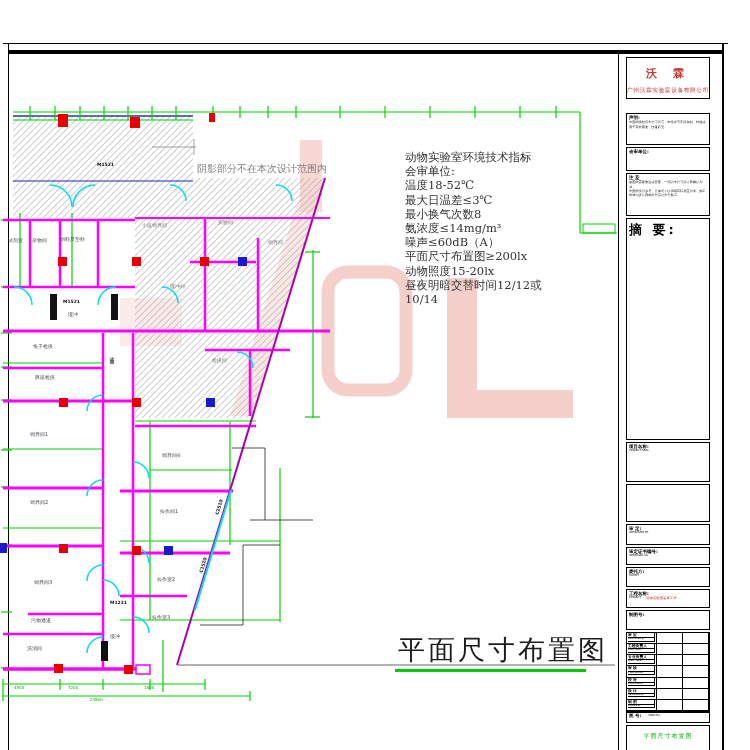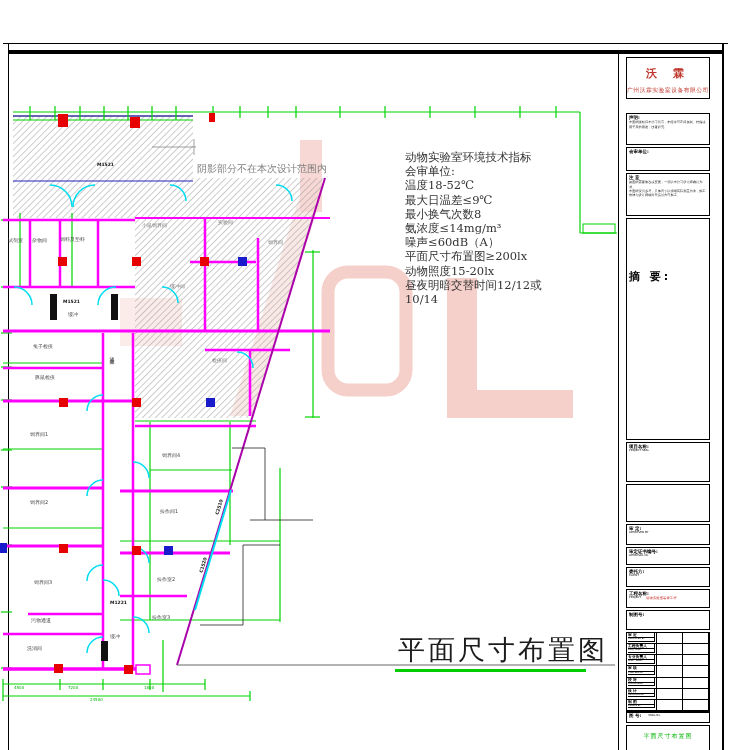--- a/index.html
+++ b/index.html
@@ -254,21 +254,21 @@
 
   <div class="dimnum" style="left:14px;top:686px;">4500</div>
   <div class="dimnum" style="left:68px;top:686px;">7200</div>
   <div class="dimnum" style="left:144px;top:686px;">1800</div>
   <div class="dimnum" style="left:90px;top:698px;">24500</div>
 
   <div class="abs" style="left:405px;top:150px;">
     <div class="techline">动物实验室环境技术指标</div>
     <div class="techline">会审单位:</div>
     <div class="techline">温度18-52℃</div>
-    <div class="techline">最大日温差≤9℃</div>
+    <div class="techline">最大日温差≤3℃</div>
     <div class="techline">最小换气次数8</div>
     <div class="techline">氨浓度≤14mg/m³</div>
     <div class="techline">噪声≤60dB（A）</div>
     <div class="techline">平面尺寸布置图≥200lx</div>
     <div class="techline">动物照度15-20lx</div>
     <div class="techline">昼夜明暗交替时间12/12或</div>
     <div class="techline">10/14</div>
   </div>
 
   <div class="bigtitle">平面尺寸布置图</div>
@@ -289,21 +289,21 @@
     <div class="hd">会审单位:</div>
   </div>
 
   <div class="tb" style="top:173px;height:43px;">
     <div class="hd">注 意</div>
     <div class="tiny">如图纸需要修改或变更，一切以本公司设计师确认为准。</div>
     <div class="tiny">本图纸仅供参考，具体尺寸以现场实际测量为准，施工前请与设计师核对无误后方可施工。</div>
   </div>
 
   <div class="tb" style="top:218px;height:222px;">
-    <div class="hd" style="font-size:11px;letter-spacing:3px;padding-top:3px;margin-top:48px;">摘 要:</div>
+    <div class="hd" style="font-size:13px;letter-spacing:3px;padding-top:3px;">摘 要:</div>
   </div>
 
   <div class="tb" style="top:442px;height:40px;">
     <div class="hd">项目名称:</div>
     <div class="sub">PROJECT SEAL</div>
   </div>
 
   <div class="tb" style="top:484px;height:38px;"></div>
 
   <div class="tb" style="top:524px;height:21px;">

